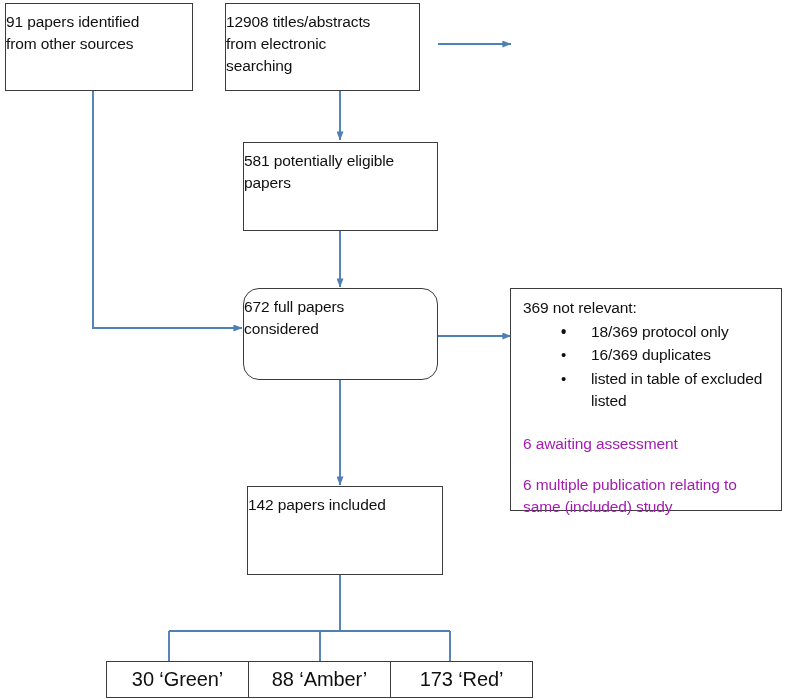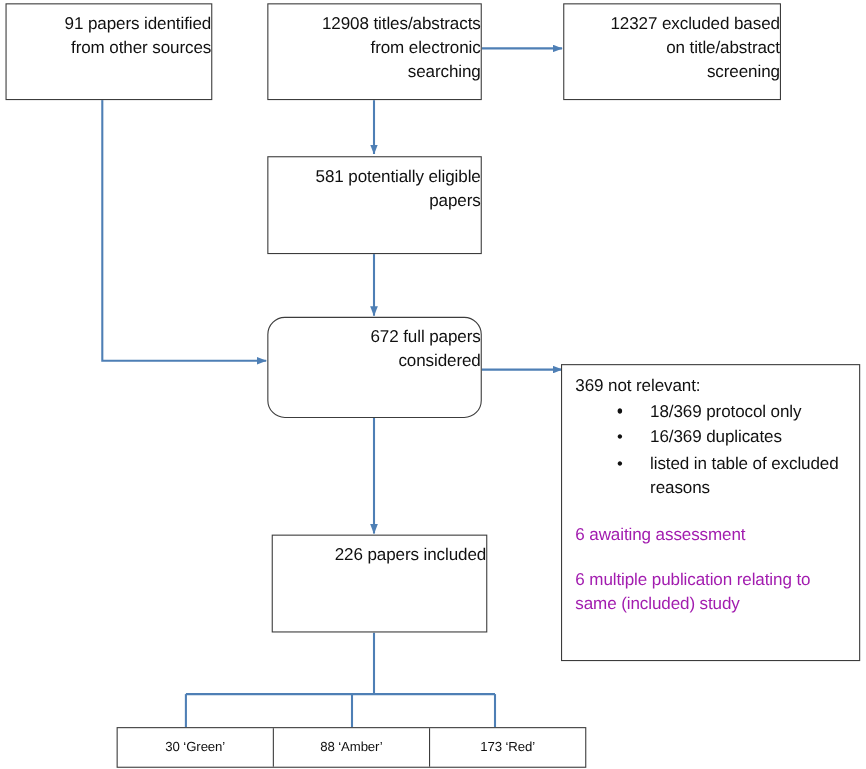--- a/index.html
+++ b/index.html
@@ -34,21 +34,21 @@
     display: flex;
     flex-direction: column;
     align-items: center;
     color: #101010;
     font-size: 15.5px;
     line-height: 1.42;
     letter-spacing: -0.1px;
   }
   .node .lines {
     width: 100%;
-    text-align: right;
+    text-align: left;
     padding-top: 7px;
   }
   .node .lines div {
     white-space: nowrap;
   }
 
   
   #node-exclusions {
     align-items: stretch;
     padding: 8px 10px 0 10px;
@@ -93,21 +93,21 @@
   #node-outcomes {
     flex-direction: row;
     align-items: stretch;
     padding: 0;
   }
   .outcome-cell {
     flex: 1 1 0;
     display: flex;
     align-items: center;
     justify-content: center;
-    font-size: 12px;
+    font-size: 20px;
     color: #101010;
     box-sizing: border-box;
   }
   .outcome-cell + .outcome-cell {
     border-left: 1.6px solid #3c3c3c;
   }
 </style>
 </head>
 <body>
 
@@ -139,76 +139,69 @@
     <line x1="450" y1="631" x2="450" y2="661" stroke="#4e7fb5" stroke-width="1.9"></line>
   </svg>
 
   <div class="node" id="node-other-sources" style="left:5px; top:3px; width:188px; height:88px;">
     <div class="lines">
       <div>91 papers identified</div>
       <div>from other sources</div>
     </div>
   </div>
 
-  <div class="node" id="node-electronic-search" style="left:243px; top:3px; width:195px; height:88px;">
+  <div class="node" id="node-electronic-search" style="left:225px; top:3px; width:195px; height:88px;">
     <div class="lines">
       <div>12908 titles/abstracts</div>
       <div>from electronic</div>
       <div>searching</div>
     </div>
   </div>
 
-  <div class="node" id="node-excluded-screening" style="left:512px; top:3px; width:198px; height:88px;">
-    <div class="lines">
-      <div>12327 excluded based</div>
-      <div>on title/abstract</div>
-      <div>screening</div>
-    </div>
-  </div>
 
   <div class="node" id="node-potentially-eligible" style="left:243px; top:142px; width:195px; height:89px;">
     <div class="lines">
       <div>581 potentially eligible</div>
       <div>papers</div>
     </div>
   </div>
 
   <div class="node" id="node-full-papers" style="left:243px; top:288px; width:195px; height:92px;border-radius:16px;">
     <div class="lines">
       <div>672 full papers</div>
       <div>considered</div>
     </div>
   </div>
 
   <div class="node" id="node-papers-included" style="left:247px; top:486px; width:196px; height:89px;">
     <div class="lines">
-      <div>226 papers included</div>
-    </div>
-  </div>
-
-  <div class="node" id="node-exclusions" style="left:510px; top:288px; width:272px; height:270px;margin-top:43px;">
+      <div>142 papers included</div>
+    </div>
+  </div>
+
+  <div class="node" id="node-exclusions" style="left:510px; top:288px; width:272px; height:223px;">
 
     <div class="excl-head">369 not relevant:</div>
 
     <ul class="excl-list">
       <li>
         <span class="bullet">•</span>
       </li>
       <li>
         <span class="bullet">•</span>
         <span>18/369 protocol only</span>
       </li>
       <li>
         <span class="bullet">•</span>
         <span>16/369 duplicates</span>
       </li>
       <li>
         <span class="bullet">•</span>
         <div>listed in table of excluded</div>
-        <div>reasons</div>
+        <div>listed</div>
       </li>
     </ul>
 
     <div class="excl-note first-note">
       <div>6 awaiting assessment</div>
     </div>
 
     <div class="excl-note second-note">
       <div>6 multiple publication relating to</div>
       <div>same (included) study</div>

